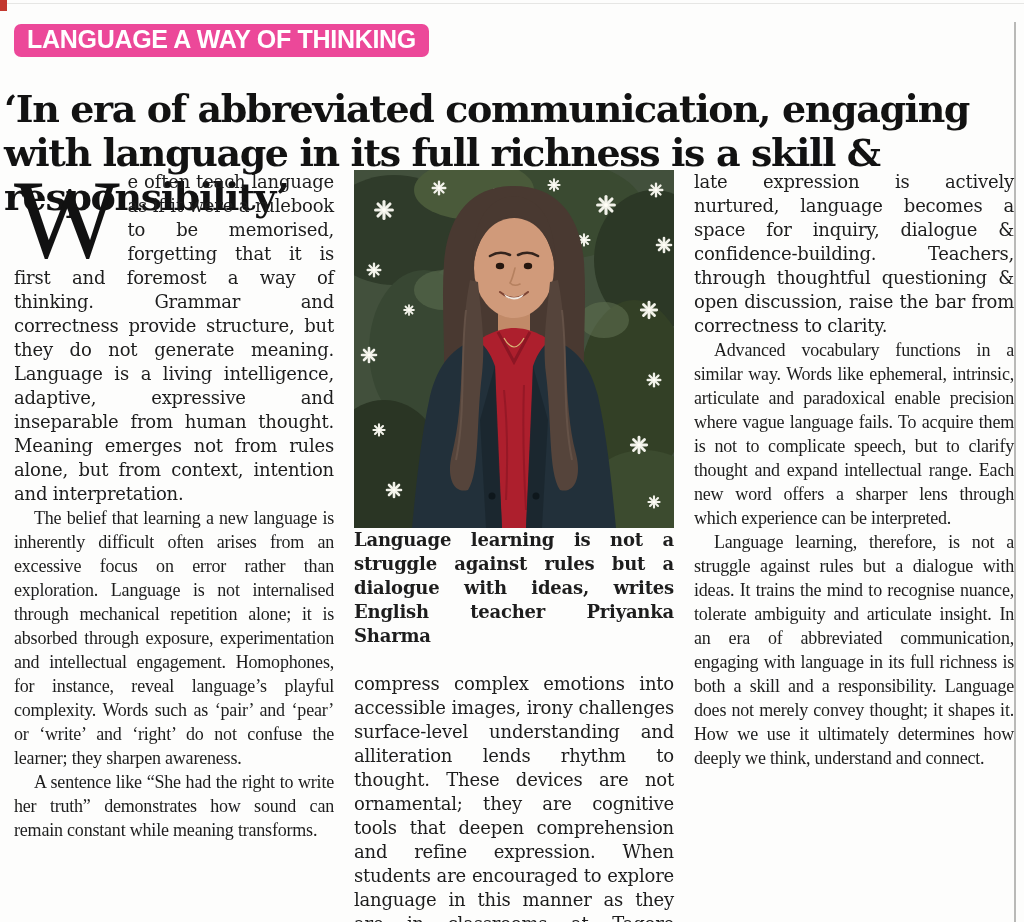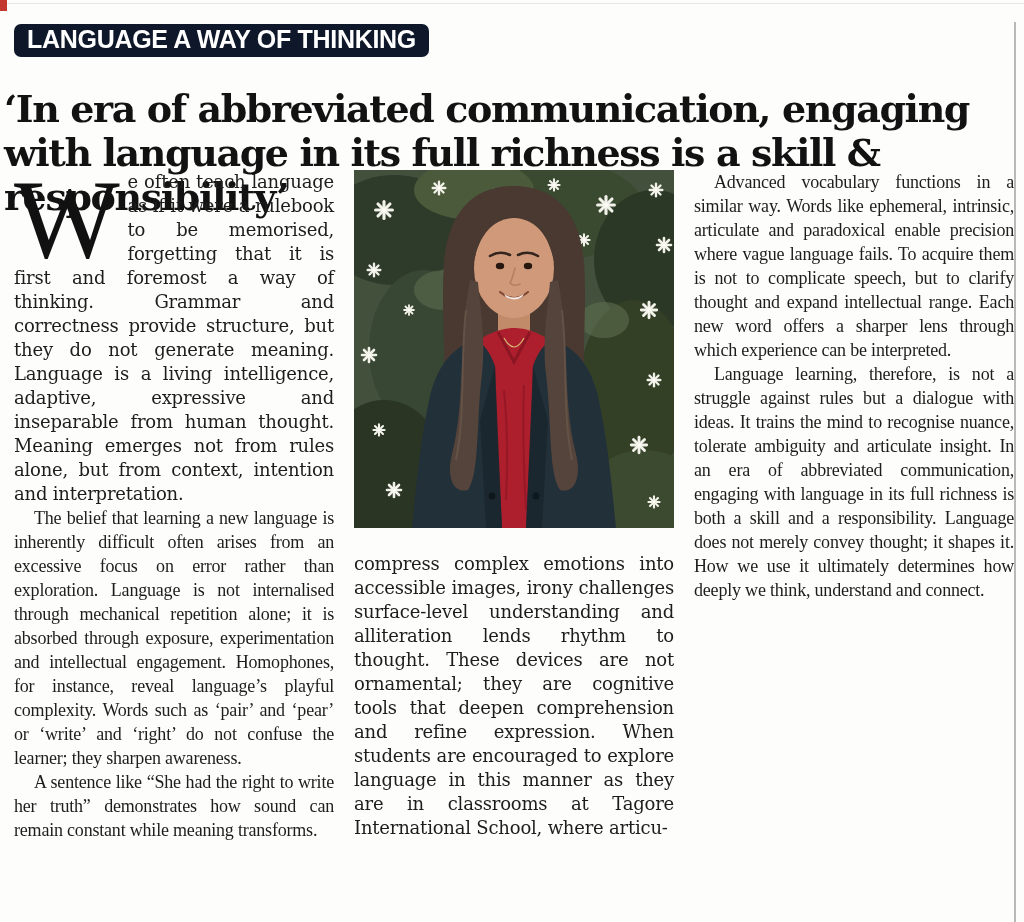--- a/index.html
+++ b/index.html
@@ -43,21 +43,21 @@
   }
   .col2-text{margin-top:24px;}
 </style>
 </head>
 <body>
 
 <div class="topline"></div>
 <div class="corner-mark" style="background: rgb(195, 57, 47);"></div>
 <div class="page-rule"></div>
 
-<div class="kicker" style="background: #0f172a;">
+<div class="kicker" style="background: #ec4899;">
   <span>LANGUAGE A WAY OF THINKING</span>
 </div>
 
 <h1 class="headline">‘In era of abbreviated communication, engaging with language in its full richness is a skill &amp; responsibility’</h1>
 
 <div class="columns">
 
   <div class="col">
     <p><span class="dropcap">W</span><span>e often teach language as if it were a rulebook to be memorised, forgetting that it is first and foremost a way of thinking. Grammar and correctness provide structure, but they do not generate meaning. Language is a living intelligence, adaptive, expressive and inseparable from human thought. Meaning emerges not from rules alone, but from context, intention and interpretation.</span></p>
     <p class="indent">The belief that learning a new language is inherently difficult often arises from an excessive focus on error rather than exploration. Language is not internalised through mechanical repetition alone; it is absorbed through exposure, experimentation and intellectual engagement. Homophones, for instance, reveal language’s playful complexity. Words such as ‘pair’ and ‘pear’ or ‘write’ and ‘right’ do not confuse the learner; they sharpen awareness.</p>
@@ -131,24 +131,26 @@
       <path d="M198,170 C220,176 236,194 244,226 C254,272 258,318 262,358 L172,358 C175,302 178,244 179,196 C184,182 190,174 198,170 Z" fill="#22303a"></path>
       <path d="M141,196 L126,250 L132,358 L148,358 Z" fill="#1a262e" opacity="0.85"></path>
       <path d="M179,196 L194,250 L188,358 L172,358 Z" fill="#1a262e" opacity="0.85"></path>
       <path d="M116,110 C104,170 112,230 98,284 C92,308 100,324 114,320 C126,302 122,252 128,204 C132,170 126,136 124,112 Z" fill="#55443b"></path>
       <path d="M204,110 C216,170 208,230 222,284 C228,308 220,324 206,320 C194,302 198,252 192,204 C188,170 194,136 196,112 Z" fill="#55443b"></path>
       <path d="M112,140 C106,190 112,240 102,290" fill="none" stroke="#6f5c50" stroke-width="2" opacity="0.6"></path>
       <path d="M208,140 C214,190 208,240 218,290" fill="none" stroke="#6f5c50" stroke-width="2" opacity="0.6"></path>
       <circle cx="138" cy="326" r="3.5" fill="#0e171c"></circle>
       <circle cx="182" cy="326" r="3.5" fill="#0e171c"></circle>
     </svg>
+    <p class="caption">Language learning is not a struggle against rules but a dialogue with ideas, writes English teacher Priyanka Sharma</p>
     <div class="col2-text">
       <p>compress complex emotions into accessible images, irony challenges surface-level understanding and alliteration lends rhythm to thought. These devices are not ornamental; they are cognitive tools that deepen comprehension and refine expression. When students are encouraged to explore language in this manner as they are in classrooms at Tagore International School, where articu-</p>
     </div>
   </div>
 
   <div class="col">
+    <p>late expression is actively nurtured, language becomes a space for inquiry, dialogue &amp; confidence-building. Teachers, through thoughtful questioning &amp; open discussion, raise the bar from correctness to clarity.</p>
     <p class="indent">Advanced vocabulary functions in a similar way. Words like ephemeral, intrinsic, articulate and paradoxical enable precision where vague language fails. To acquire them is not to complicate speech, but to clarify thought and expand intellectual range. Each new word offers a sharper lens through which experience can be interpreted.</p>
     <p class="indent">Language learning, therefore, is not a struggle against rules but a dialogue with ideas. It trains the mind to recognise nuance, tolerate ambiguity and articulate insight. In an era of abbreviated communication, engaging with language in its full richness is both a skill and a responsibility. Language does not merely convey thought; it shapes it. How we use it ultimately determines how deeply we think, understand and connect.</p>
 
   </div>
 
 </div>
 
 </body></html>

